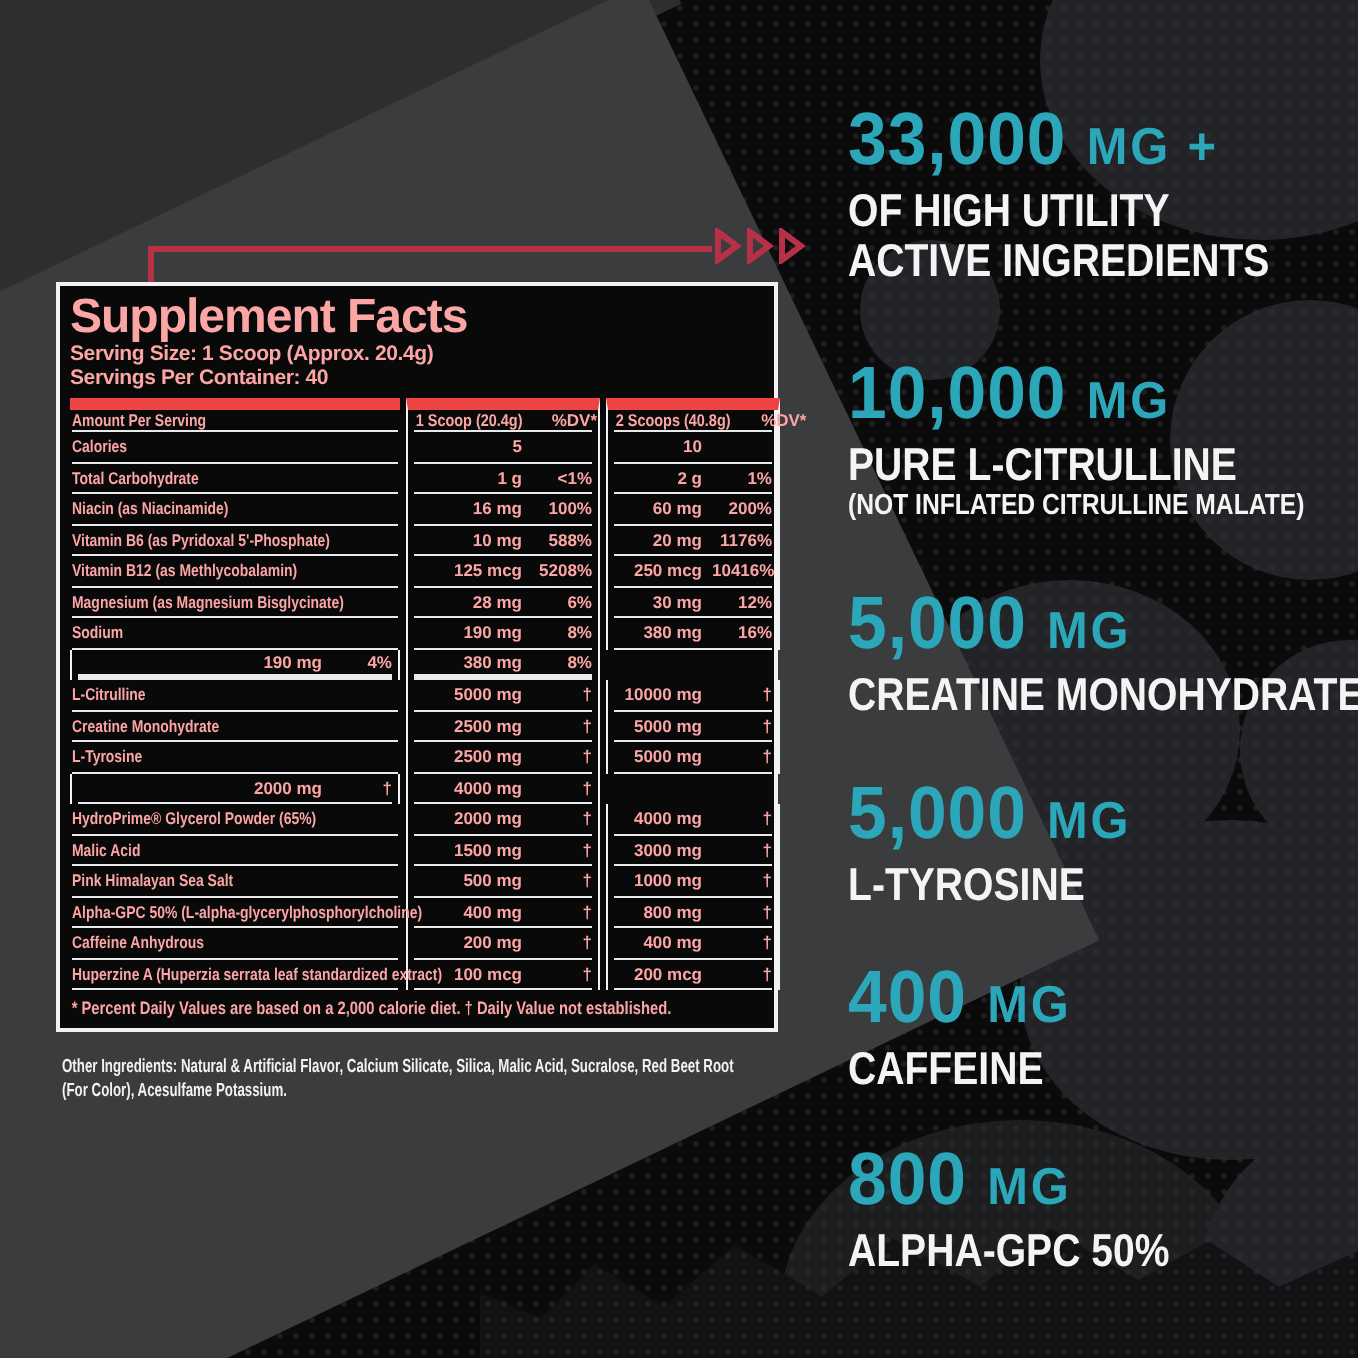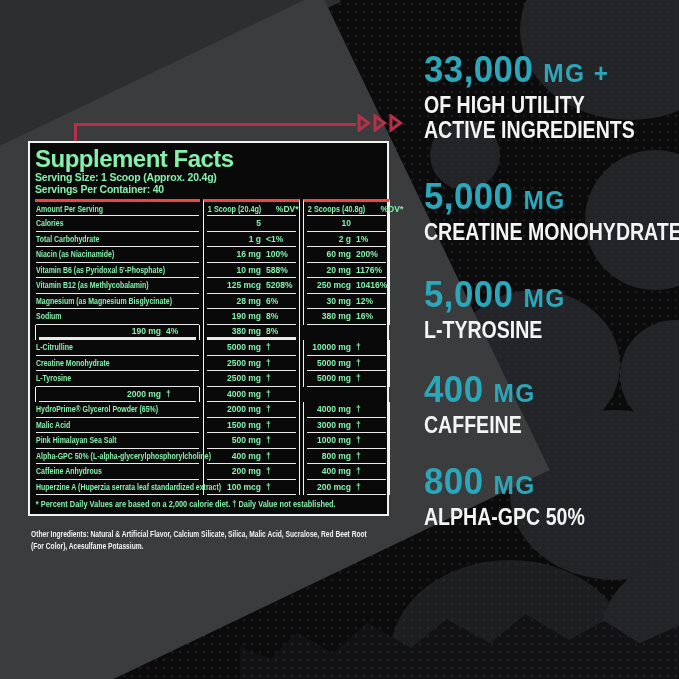--- a/index.html
+++ b/index.html
@@ -15,36 +15,36 @@
                             65% 20%,75% 52%,83% 28%,91% 56%,100% 34%,100% 100%);}
   .wedge{position:absolute;transform-origin:0 0;transform:rotate(-25.6deg);}
   .wedge-dark{left:-593px;top:-327px;width:700px;height:700px;background:#2c2e30;}
   .wedge-main{left:-491px;top:381px;width:900px;height:530px;background:#3a3c3e;}
   
   .conn-v{position:absolute;left:74px;top:123px;width:3px;height:20px;}
   .conn-h{position:absolute;left:74px;top:123px;width:282px;height:3px;}
   .conn-arrows{position:absolute;left:357px;top:114px;display:flex;gap:2px;}
   
   .label{position:absolute;left:28px;top:141px;width:361px;box-sizing:border-box;
-         background:#090909;border:2px solid #f2f2f2;padding:3px 5px 4px;color:#86efac;}
+         background:#090909;border:2px solid #f2f2f2;padding:3px 5px 4px;color:#fca5a5;}
   .sf-title{font-size:24px;font-weight:900;letter-spacing:-.5px;line-height:26px;}
   .sf-serving{font-size:10.5px;font-weight:700;line-height:11.5px;letter-spacing:-.2px;}
   .facts{margin-top:4px;}
   .trow{display:grid;grid-template-columns:165px 97px 87px;column-gap:3px;}
   .cell{height:15.5px;box-sizing:border-box;}
-  .cell.hd{height:17px;border-top:3px solid #ef4444;}
+  .cell.hd{height:17px;border-top:6px solid #ef4444;}
   .cell .ul{display:flex;align-items:center;height:100%;margin:0 3px;
             border-bottom:1px solid #e9e9e9;box-sizing:border-box;}
   .cell.name .ul{margin:0 1px;}
   .box{border-left:1.5px solid #f2f2f2;border-right:1.5px solid #f2f2f2;}
   .trow.thick .ul{border-bottom-width:3px;}
   .nm,.hd-nm{font-size:8.5px;font-weight:700;white-space:nowrap;
              transform:scaleX(.82);transform-origin:0 50%;}
   .amt{flex:1;text-align:right;font-size:8.5px;font-weight:700;padding-right:5px;white-space:nowrap;}
-  .dv{width:30px;font-size:8.5px;font-weight:700;padding-right:0;white-space:nowrap;}
+  .dv{width:30px;text-align:right;font-size:8.5px;font-weight:700;padding-right:0;white-space:nowrap;}
   .hd .amt{text-align:left;padding-left:1px;transform:scaleX(.85);transform-origin:0 50%;}
   .footnote{font-size:9px;font-weight:700;padding:4px 1px 1px;white-space:nowrap;
             transform:scaleX(.82);transform-origin:0 50%;}
   
   .other{position:absolute;left:31px;top:528px;width:520px;color:#f2f2f2;
          transform:scaleX(.7);transform-origin:0 0;}
   .other div{font-size:9.5px;font-weight:700;line-height:12px;white-space:nowrap;}
   
   .highlights{position:absolute;left:424px;top:50px;width:256px;color:#f4f4f4;}
   .hl-amount{font-weight:800;font-size:37px;line-height:40px;letter-spacing:.5px;
@@ -459,20 +459,25 @@
     <div>(For Color), Acesulfame Potassium.</div>
   </div>
 
   <div class="highlights" id="highlights">
       <div class="hl">
         <div class="hl-amount" style="color: rgb(43, 167, 185);"><span>33,000 </span><span class="unit">MG +</span></div>
         <div class="hl-line">OF HIGH UTILITY</div>
         <div class="hl-line">ACTIVE INGREDIENTS</div>
       </div>
       <div class="hl">
+        <div class="hl-amount" style="color: rgb(43, 167, 185);"><span>10,000 </span><span class="unit">MG</span></div>
+        <div class="hl-line">PURE L-CITRULLINE</div>
+        <div class="hl-sub">(NOT INFLATED CITRULLINE MALATE)</div>
+      </div>
+      <div class="hl">
         <div class="hl-amount" style="color: rgb(43, 167, 185);"><span>5,000 </span><span class="unit">MG</span></div>
         <div class="hl-line">CREATINE MONOHYDRATE</div>
       </div>
       <div class="hl">
         <div class="hl-amount" style="color: rgb(43, 167, 185);"><span>5,000 </span><span class="unit">MG</span></div>
         <div class="hl-line">L-TYROSINE</div>
       </div>
       <div class="hl">
         <div class="hl-amount" style="color: rgb(43, 167, 185);"><span>400 </span><span class="unit">MG</span></div>
         <div class="hl-line">CAFFEINE</div>

